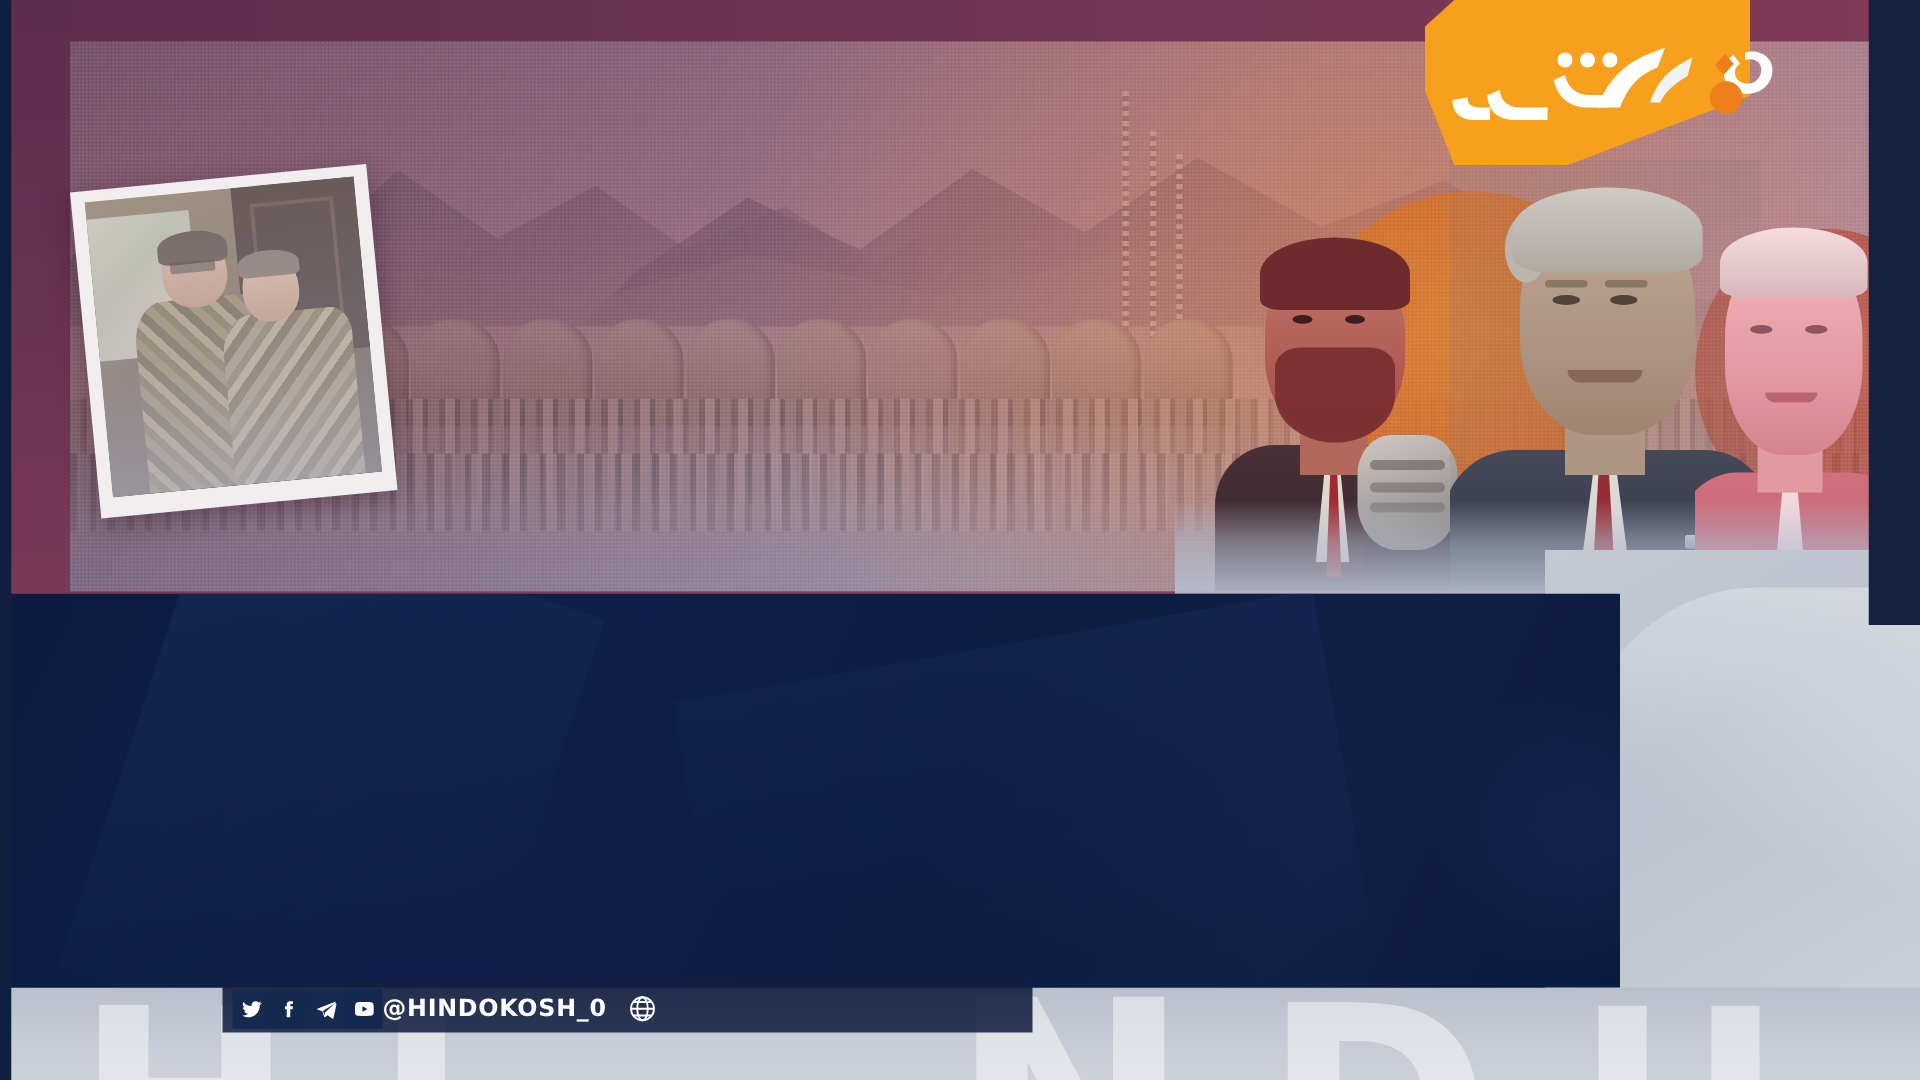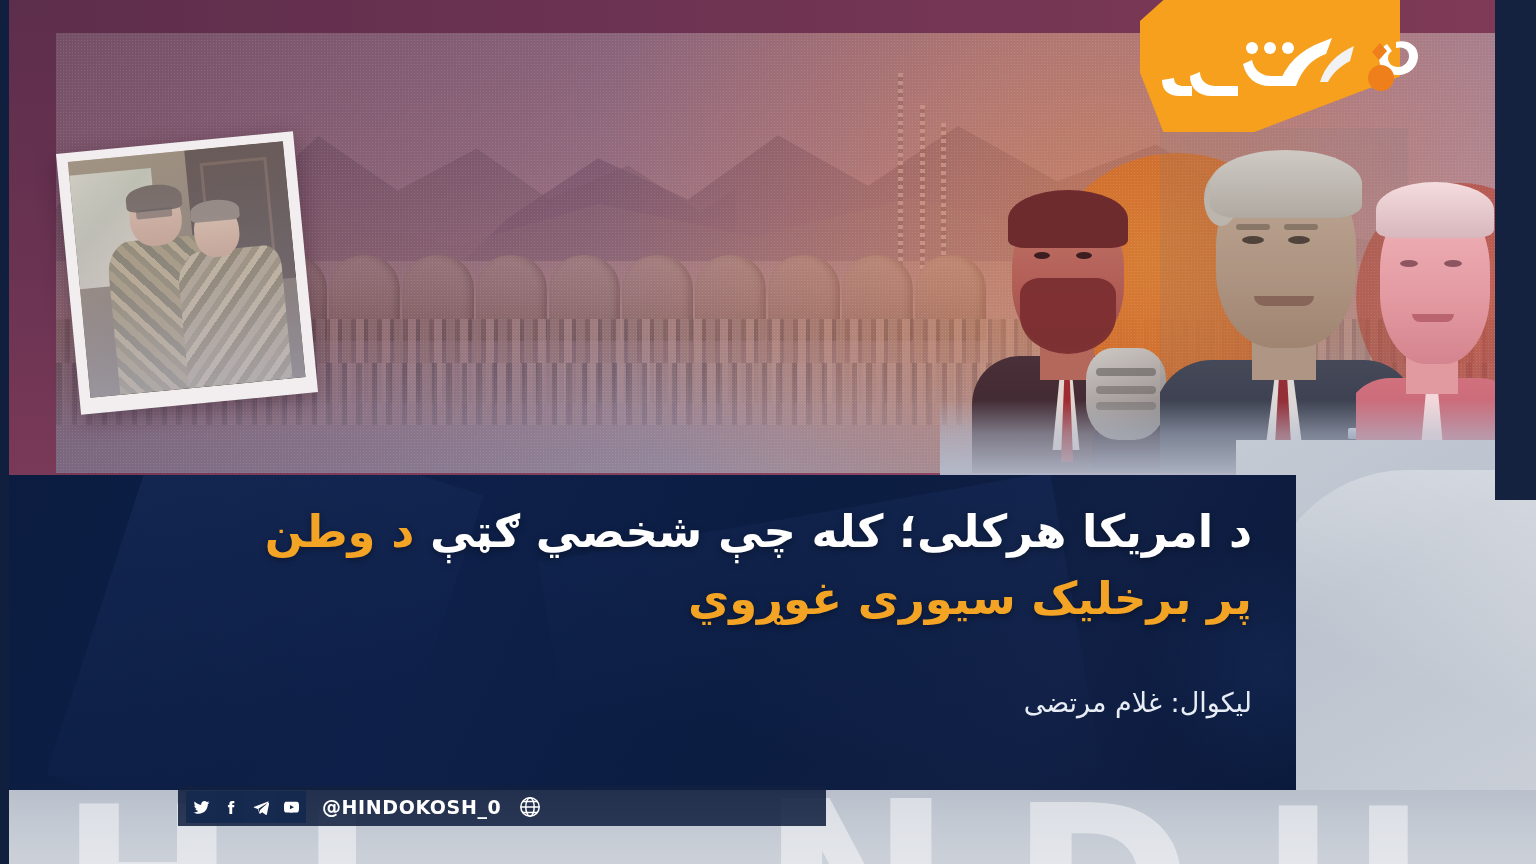--- a/index.html
+++ b/index.html
@@ -220,21 +220,21 @@
 
   
   .social-strip{position:absolute;left:186px;top:789px;height:36px;display:flex;align-items:center;z-index:32;}
   .sbtn{width:30px;height:32px;display:flex;align-items:center;justify-content:center;
     background:#10234c;}
   .sbtn svg{width:17px;height:17px;fill:#ffffff;}
   .sbtn.s1{background:#16294f;}
   .sbtn.s2{background:#15284e;}
   .sbtn.s3{background:#16294f;}
   .sbtn.s4{background:#15284e;}
-  .handle{margin-left:16px;color:#ffffff;font-size:19px;font-weight:700;letter-spacing:.6px;}
+  .handle{color:#ffffff;font-size:19px;font-weight:700;letter-spacing:.6px;}
   .globe{margin-left:16px;width:26px;height:26px;display:flex;align-items:center;justify-content:center;}
   .globe svg{width:24px;height:24px;}
   .url{margin-left:14px;color:#ffffff;font-size:19px;font-weight:700;letter-spacing:.6px;}
   .footer-text-bg{position:absolute;left:178px;top:786px;width:648px;height:40px;z-index:31;
     background:linear-gradient(180deg,rgba(17,32,64,.90) 0%,rgba(16,30,62,.86) 100%);}
 </style>
 </head>
 <body>
 
 <div class="stage">
@@ -362,26 +362,21 @@
   </div>
 
   <div class="side-wm"></div>
   <div class="side-wm-shape"></div>
 
   <div class="title-block">
     <div class="tb-shape1"></div>
     <div class="tb-shape2"></div>
     <div class="tb-shape3"></div>
 
-    <div class="title-lines">
-      <div class="tline l1"><span>د امریکا هرکلی؛ کله چې شخصي ګټې</span> <span class="hl">د وطن</span></div>
-      <div class="tline l2">پر برخلیک سیوری غوړوي</div>
-    </div>
-
-    <div class="byline">لیکوال: غلام مرتضی</div>
+
   </div>
 
   <div class="footer-band">
     <span class="wm wm1">H</span>
     <span class="wm wm2">I</span>
     <span class="wm wm3">N</span>
     <span class="wm wm4">D</span>
     <span class="wm wm5">U</span>
   </div>
 

